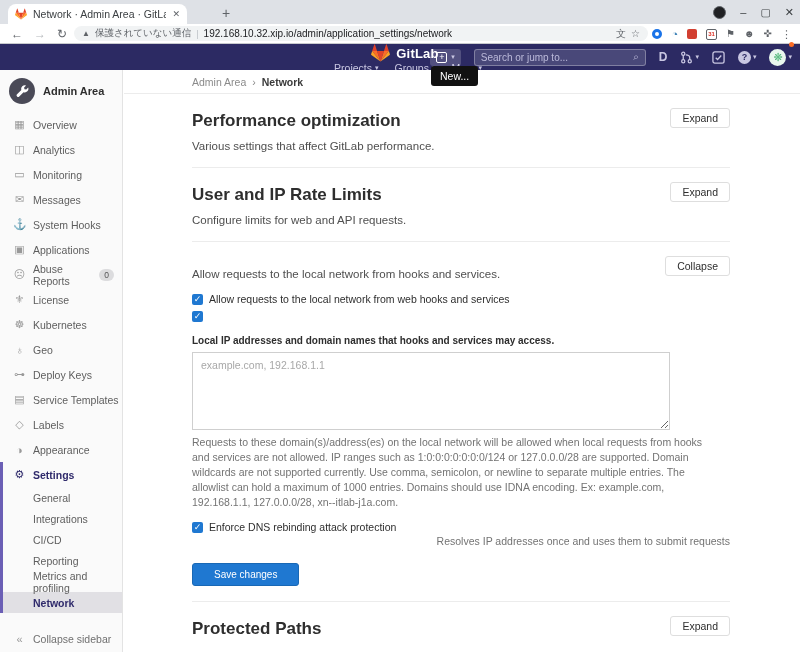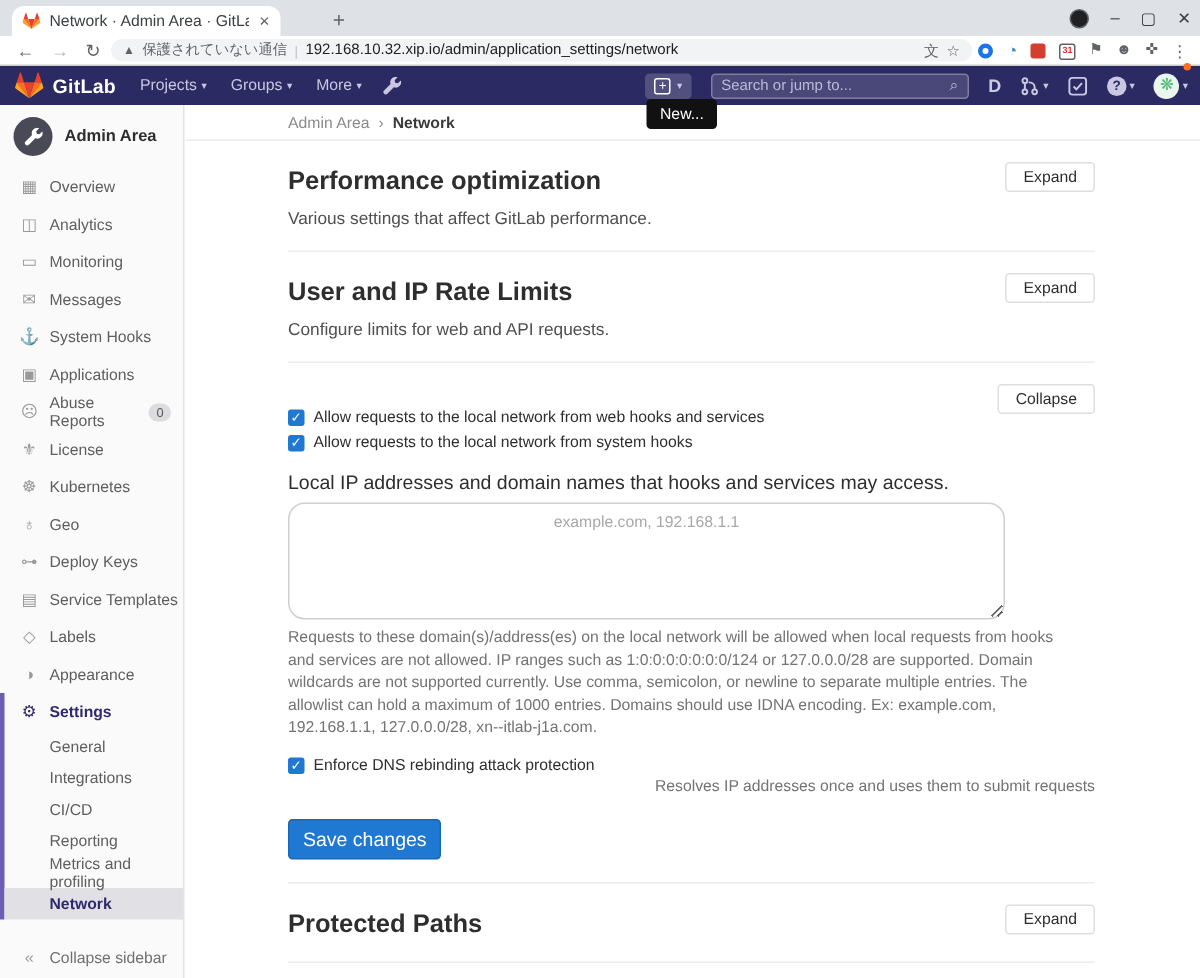--- a/index.html
+++ b/index.html
@@ -34,21 +34,21 @@
   .ext { font-size:10px; color:#5f6368; line-height:1; }
   .ext-blue { width:10px; height:10px; border-radius:50%; border:3px solid #1a73e8; background:#fff; }
   .ext-clock { font-size:11px; color:#4285b8; }
   .ext-red { width:10px; height:10px; background:#d23f31; border-radius:2px; }
   .ext-cal { width:11px; height:11px; border:1px solid #5f6368; border-radius:2px; font-size:6px; font-weight:bold;
              color:#d93025; text-align:center; line-height:9px; background:#fff; }
   .menu-dots { font-size:11px; color:#5f6368; }
 
   
   .gl-navbar { position:absolute; top:44px; left:0; right:0; height:26px; background:#2c2a63;
-               display:flex; align-items:center; color:#fff; }
+               display:flex; align-items:center; color:#fff;flex-direction:column; }
   .gl-logo { margin-left:10px; display:flex; align-items:center; gap:6px; }
   .gl-brand { font-size:13px; font-weight:bold; color:#fff; letter-spacing:.2px; }
   .gl-menu { display:flex; align-items:center; margin-left:16px; gap:16px; }
   .gl-menu-item { font-size:10.5px; color:#c9c7e2; display:flex; align-items:center; gap:3px; }
   .caret { font-size:7px; color:#c9c7e2; }
   .gl-wrench { margin-left:14px; display:flex; align-items:center; }
   .gl-right { position:absolute; right:8px; top:0; height:26px; display:flex; align-items:center; gap:13px; }
   .gl-new-btn { display:flex; align-items:center; gap:4px; background:rgba(255,255,255,.18); border-radius:3px;
                 padding:3px 6px; }
   .plus-box { width:11px; height:11px; border:1px solid #fff; border-radius:2px; color:#fff; font-size:9px;
@@ -100,29 +100,29 @@
   .section { position:relative; border-bottom:1px solid #ececec; padding:17px 0 15px; }
   .sec-title { font-size:17px; font-weight:bold; color:#2e2e2e; }
   .sec-desc { font-size:11.5px; color:#4f4f4f; margin-top:9px; }
   .btn-toggle { position:absolute; right:0; top:14px; background:#fff; border:1px solid #dedede;
                 border-radius:3px; font-size:10.5px; color:#2e2e2e; padding:3px 11px;
                 font-family:"Liberation Sans",sans-serif; cursor:pointer; }
   .cb-row { display:flex; align-items:flex-start; gap:6px; margin-top:5px; font-size:10.5px; color:#2e2e2e; }
   .cb-row.first { margin-top:13px; }
   .checkbox { width:11px; height:11px; flex:none; background:#1f78d1; border-radius:2px; color:#fff;
               font-size:9px; line-height:11px; text-align:center; margin-top:1px; }
-  .field-label { font-size:13px; font-weight:normal; color:#2e2e2e; margin-top:13px; }
+  .field-label { font-size:10px; font-weight:bold; color:#2e2e2e; margin-top:13px; }
   .allowlist { display:block; width:478px; height:78px; margin-top:6px; border:1px solid #cfcfcf;
-               border-radius:11px; resize:both; font-family:"Liberation Sans",sans-serif; font-size:10.5px;
-               color:#2e2e2e; padding:6px 8px; outline:none;text-align:center; }
+               border-radius:0; resize:both; font-family:"Liberation Sans",sans-serif; font-size:10.5px;
+               color:#2e2e2e; padding:6px 8px; outline:none; }
   .allowlist::placeholder { color:#a8a8a8; }
   .help-text { width:512px; font-size:10.5px; color:#737373; line-height:1.42; margin-top:5px; }
   .cb-help { font-size:10.5px; color:#737373; margin-left:17px; margin-top:2px;text-align:right; }
   .btn-save { margin-top:16px; background:#1f78d1; border:1px solid #1968b5; border-radius:3px;
-              color:#fff; font-size:13px; padding:5px 9px; font-family:"Liberation Sans",sans-serif; cursor:pointer; }
+              color:#fff; font-size:10px; padding:5px 21px; font-family:"Liberation Sans",sans-serif; cursor:pointer; }
 </style>
 </head>
 <body>
 
 <div id="app">
 
   <div class="tabstrip">
     <div class="tab">
       <svg width="12" height="12" viewBox="0 0 36 34">
         <path fill="#e24329" d="M18 33.2 11.4 13h13.2z"></path>
@@ -332,29 +332,29 @@
         <button class="btn-toggle">Expand</button>
       </div>
 
       <div class="section">
         <div class="sec-title">User and IP Rate Limits</div>
         <div class="sec-desc">Configure limits for web and API requests.</div>
         <button class="btn-toggle">Expand</button>
       </div>
 
       <div class="section">
+        <div class="sec-desc">Allow requests to the local network from hooks and services.</div>
         <button class="btn-toggle">Collapse</button>
 
         <div class="cb-row first">
           <span class="checkbox">✓</span>
           <span>Allow requests to the local network from web hooks and services</span>
         </div>
         <div class="cb-row">
           <span class="checkbox">✓</span>
-          <span>Allow requests to the local network from system hooks</span>
         </div>
 
         <div class="field-label">Local IP addresses and domain names that hooks and services may access.</div>
         <textarea class="allowlist" placeholder="example.com, 192.168.1.1" style=""></textarea>
         <div class="help-text">Requests to these domain(s)/address(es) on the local network will be allowed when local requests from hooks and services are not allowed. IP ranges such as 1:0:0:0:0:0:0:0/124 or 127.0.0.0/28 are supported. Domain wildcards are not supported currently. Use comma, semicolon, or newline to separate multiple entries. The allowlist can hold a maximum of 1000 entries. Domains should use IDNA encoding. Ex: example.com, 192.168.1.1, 127.0.0.0/28, xn--itlab-j1a.com.</div>
 
         <div class="cb-row" style="margin-top:11px">
           <span class="checkbox">✓</span>
           <span>Enforce DNS rebinding attack protection</span>
         </div>

